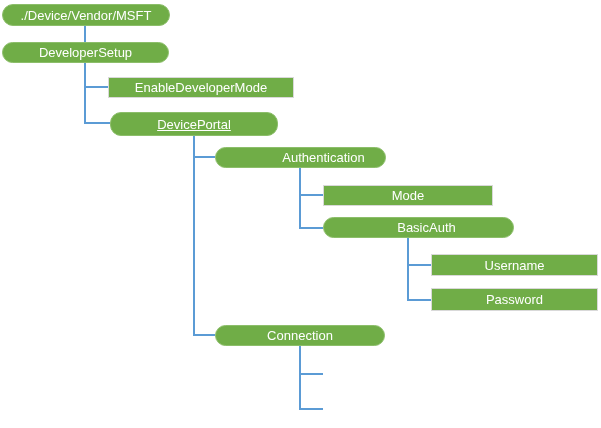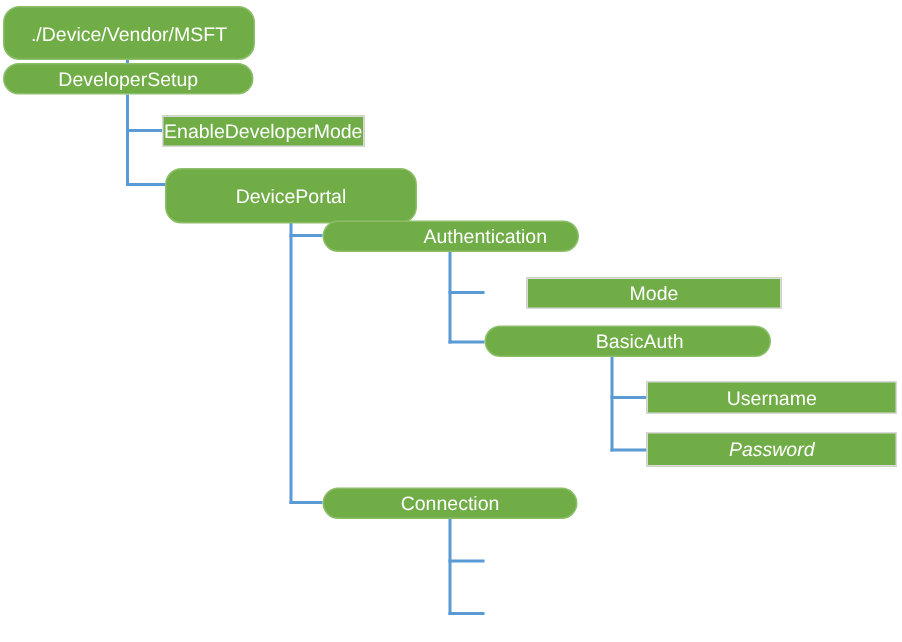--- a/index.html
+++ b/index.html
@@ -55,24 +55,24 @@
   <div class="seg" style="left:299px; top:168px; width:2px;  height:61px;"></div>
   <div class="seg" style="left:299px; top:194px; width:24px; height:2px;"></div>
   <div class="seg" style="left:299px; top:227px; width:24px; height:2px;"></div>
   <div class="seg" style="left:407px; top:238px; width:2px;  height:63px;"></div>
   <div class="seg" style="left:407px; top:264px; width:24px; height:2px;"></div>
   <div class="seg" style="left:407px; top:299px; width:24px; height:2px;"></div>
   <div class="seg" style="left:299px; top:346px; width:2px;  height:64px;"></div>
   <div class="seg" style="left:299px; top:373px; width:24px; height:2px;"></div>
   <div class="seg" style="left:299px; top:408px; width:24px; height:2px;"></div>
 
-  <div class="node pill" style="left:2px;   top:4px;   width:168px; height:36px;">./Device/Vendor/MSFT</div>
+  <div class="node pill" style="left:2px;   top:4px;   width:168px; height:22px;">./Device/Vendor/MSFT</div>
   <div class="node pill" style="left:2px;   top:42px;  width:167px; height:21px;">DeveloperSetup</div>
-  <div class="node rect" style="left:108px; top:77px;  width:135px; height:21px;">EnableDeveloperMode</div>
-  <div class="node pill" style="left:110px; top:112px; width:168px; height:37px;">DevicePortal</div>
+  <div class="node rect" style="left:108px; top:77px;  width:186px; height:21px;">EnableDeveloperMode</div>
+  <div class="node pill" style="left:110px; top:112px; width:168px; height:24px;text-decoration:underline;">DevicePortal</div>
   <div class="node pill" style="left:215px; top:147px; width:171px; height:21px;padding-left:46px;">Authentication</div>
-  <div class="node rect" style="left:323px; top:185px; width:170px; height:21px;margin-left:28px;">Mode</div>
+  <div class="node rect" style="left:323px; top:185px; width:170px; height:21px;">Mode</div>
   <div class="node pill" style="left:323px; top:217px; width:191px; height:21px;padding-left:16px;">BasicAuth</div>
   <div class="node rect" style="left:431px; top:254px; width:167px; height:22px;">Username</div>
-  <div class="node rect" style="left:431px; top:288px; width:167px; height:23px;font-style:italic;">Password</div>
+  <div class="node rect" style="left:431px; top:288px; width:167px; height:23px;">Password</div>
   <div class="node pill" style="left:215px; top:325px; width:170px; height:21px;">Connection</div>
 
 </div>
 
 </body></html>

